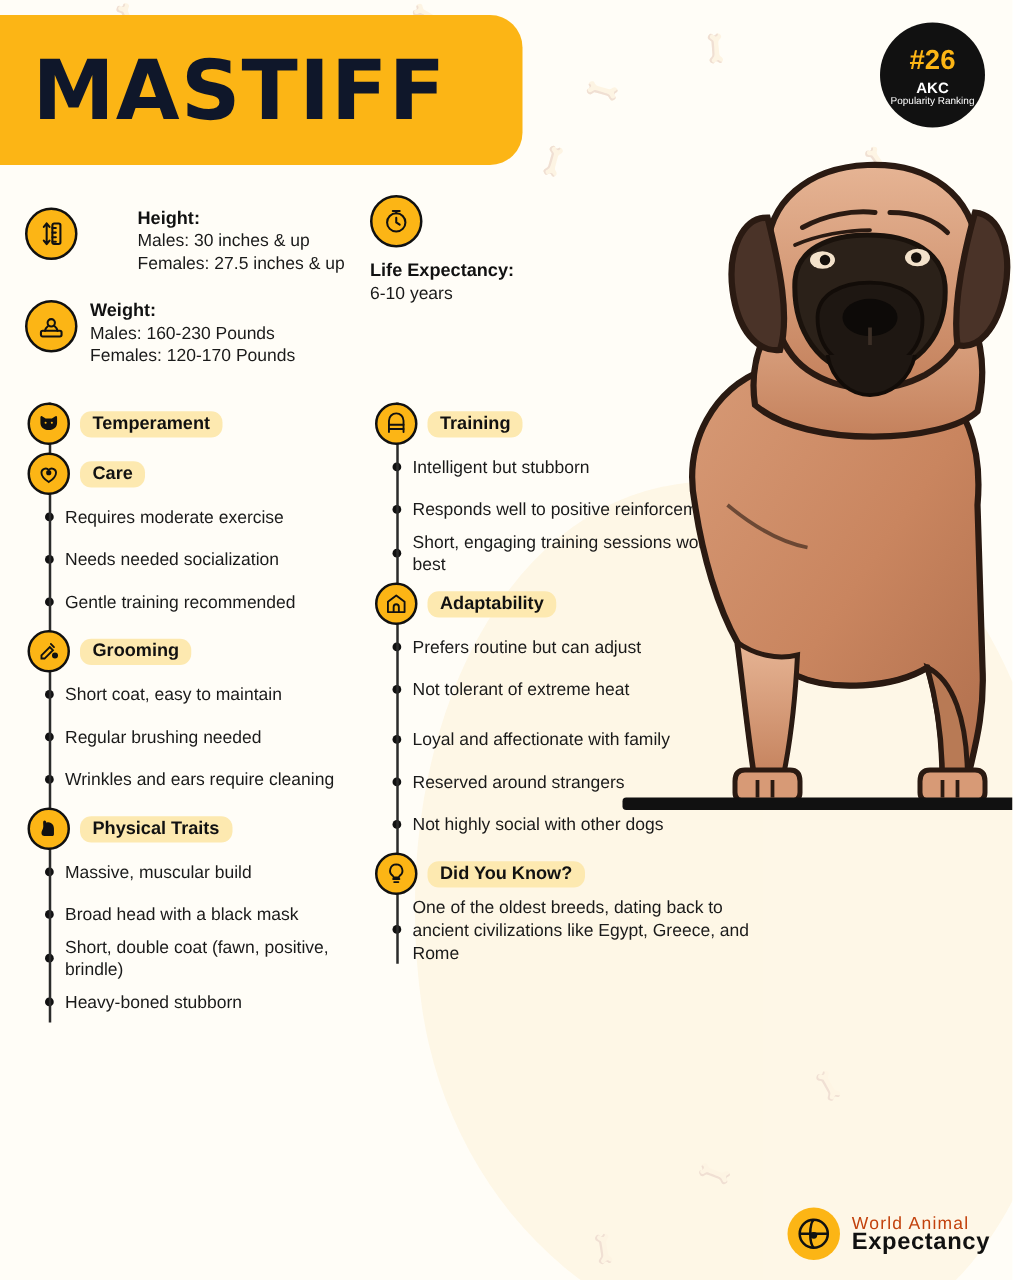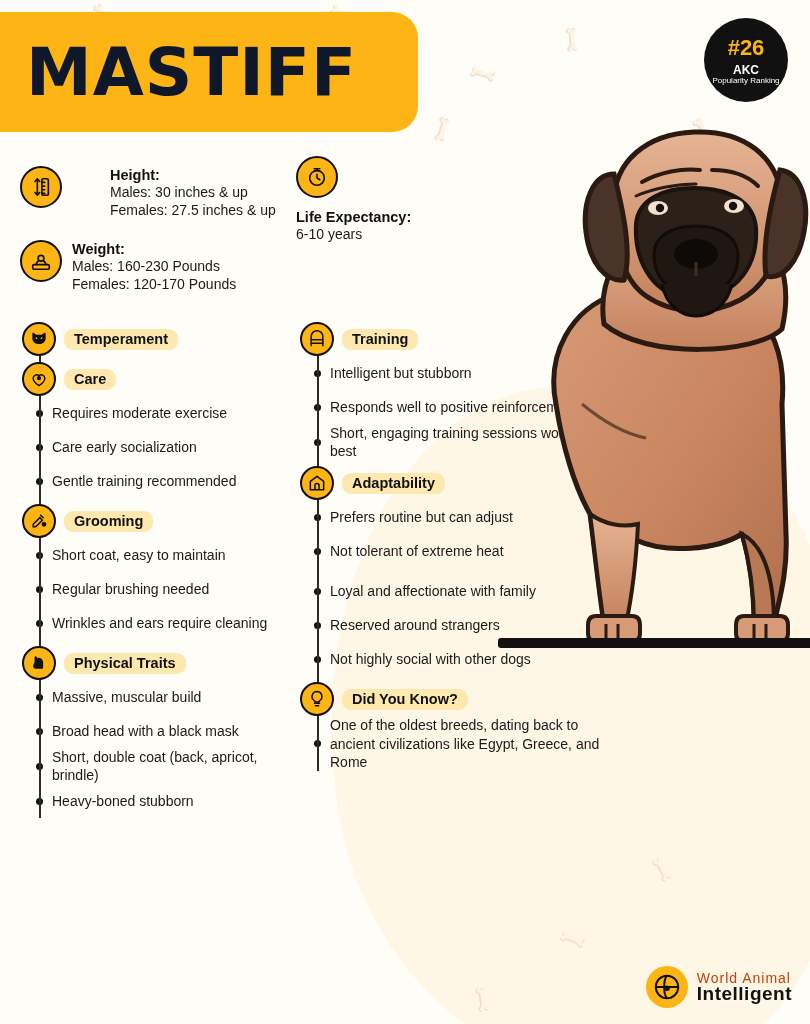--- a/index.html
+++ b/index.html
@@ -275,21 +275,21 @@
           </div>
           <div class="sec-title">Care</div>
         </div>
         <ul class="items">
           <li class="item">
               <span class="dot"></span>
               <span>Requires moderate exercise</span>
             </li>
           <li class="item">
               <span class="dot"></span>
-              <span>Care early socialization</span>
+              <span>Needs needed socialization</span>
             </li>
           <li class="item">
               <span class="dot"></span>
               <span>Gentle training recommended</span>
             </li>
         </ul>
       </div>
 
       <div class="section">
         <div class="sec-head">
@@ -331,21 +331,21 @@
           <li class="item">
               <span class="dot"></span>
               <span>Massive, muscular build</span>
             </li>
           <li class="item">
               <span class="dot"></span>
               <span>Broad head with a black mask</span>
             </li>
           <li class="item">
               <span class="dot"></span>
-              <span>Short, double coat (back, apricot, brindle)</span>
+              <span>Short, double coat (fawn, positive, brindle)</span>
             </li>
           <li class="item">
               <span class="dot"></span>
               <span>Heavy-boned stubborn</span>
             </li>
         </ul>
       </div>
 
     </div>
   </div>
@@ -511,17 +511,17 @@
   <div class="logo">
     <div class="logo-mark">
       <svg width="30" height="30" viewBox="0 0 24 24" fill="none" stroke="#111" stroke-width="1.6">
         <circle cx="12" cy="12" r="9"></circle>
         <path d="M12 3c-3 3-3 15 0 18M3 12h18"></path>
         <circle cx="12" cy="13" r="2.2" fill="#111" stroke="none"></circle>
       </svg>
     </div>
     <div>
       <div class="logo-t1">World Animal</div>
-      <div class="logo-t2">Intelligent</div>
+      <div class="logo-t2">Expectancy</div>
     </div>
   </div>
 
 </div>
 
 </body></html>

